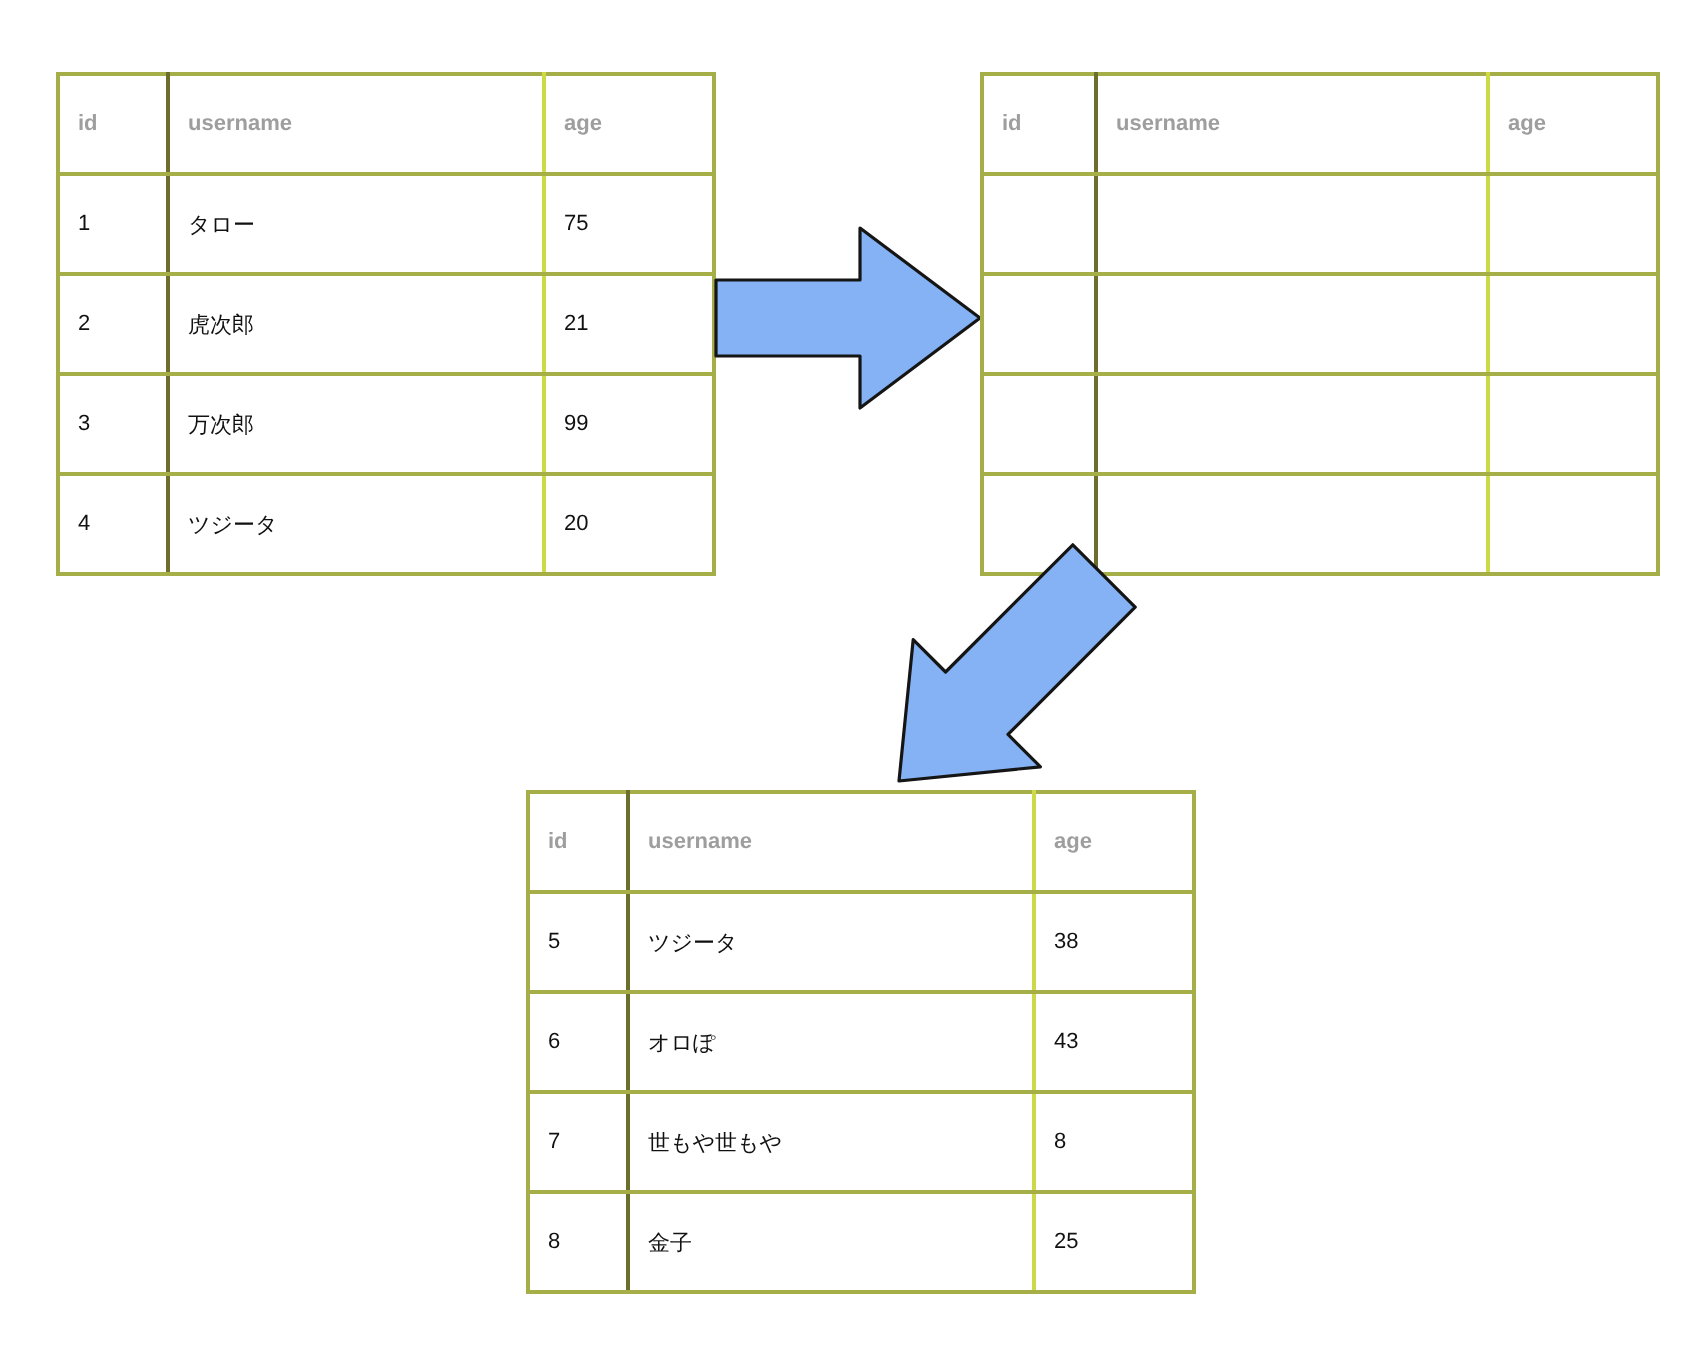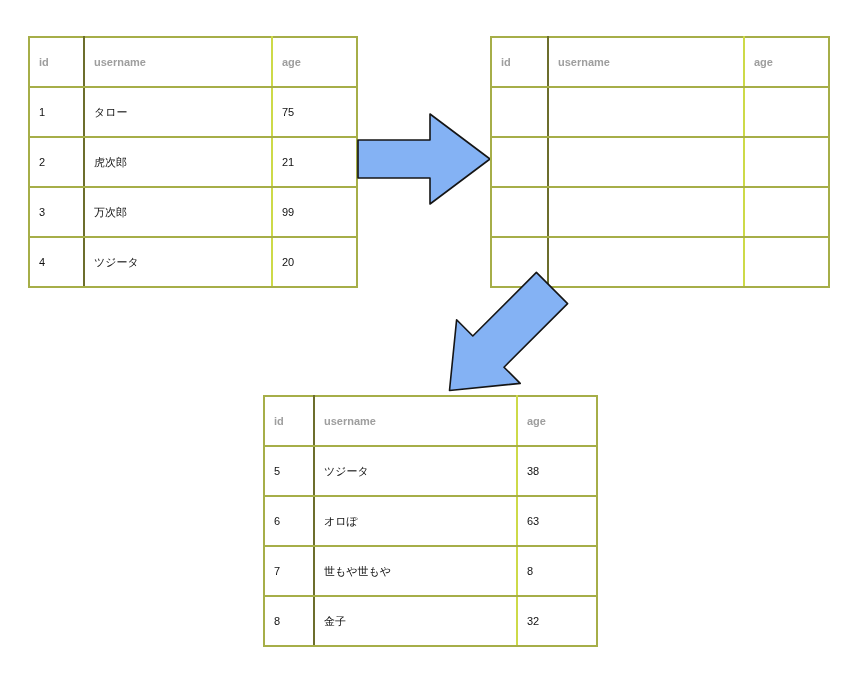--- a/index.html
+++ b/index.html
@@ -122,28 +122,28 @@
     </thead>
     <tbody>
       <tr>
         <td class="col-id">5</td>
         <td class="col-user">ツジータ</td>
         <td class="col-age">38</td>
       </tr>
       <tr>
         <td class="col-id">6</td>
         <td class="col-user">オロぽ</td>
-        <td class="col-age">63</td>
+        <td class="col-age">43</td>
       </tr>
       <tr>
         <td class="col-id">7</td>
         <td class="col-user">世もや世もや</td>
         <td class="col-age">8</td>
       </tr>
       <tr>
         <td class="col-id">8</td>
         <td class="col-user">金子</td>
-        <td class="col-age">32</td>
+        <td class="col-age">25</td>
       </tr>
     </tbody>
   </table>
 
 </div>
 
 </body></html>

